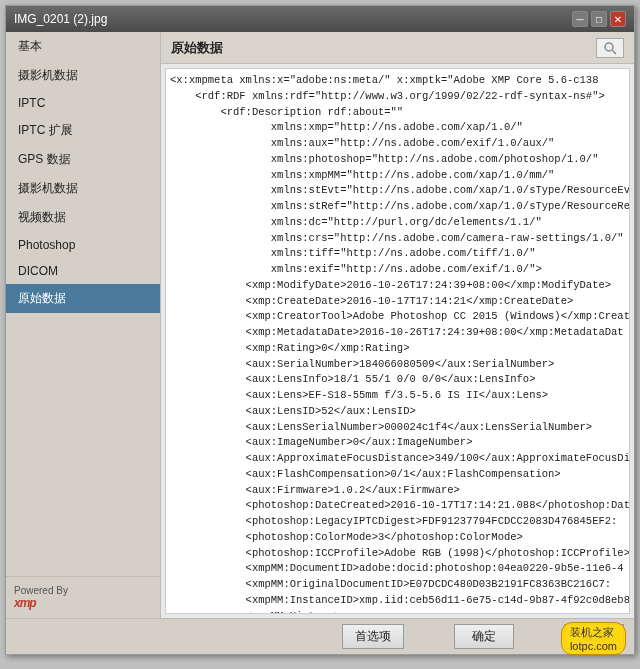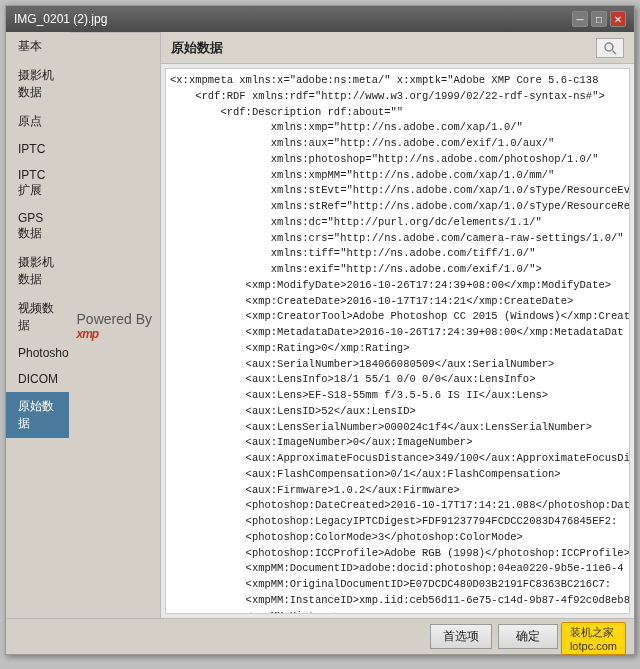--- a/index.html
+++ b/index.html
@@ -57,21 +57,21 @@
     .main-content {
       display: flex;
       flex: 1;
       overflow: hidden;
     }
     .sidebar {
       width: 155px;
       background: #d4d0c8;
       border-right: 1px solid #bbb;
       display: flex;
-      flex-direction: row;
+      flex-direction: column;
       flex-shrink: 0;
     }
     .sidebar-items {
       flex: 1;
       overflow-y: auto;
     }
     .sidebar-item {
       padding: 6px 12px;
       cursor: pointer;
       color: #222;
@@ -157,20 +157,21 @@
     }
     .btn {
       padding: 3px 12px;
       background: linear-gradient(to bottom, #f0f0f0, #d8d8d8);
       border: 1px solid #999;
       font-size: 12px;
       cursor: pointer;
       color: #222;
       min-width: 60px;
       text-align: center;
+      margin-left: 44px;
     }
     .powered-by {
       font-size: 10px;
       color: #666;
       display: flex;
       flex-direction: column;
       align-items: flex-start;
     }
   </style>
 </head>
@@ -191,23 +192,20 @@
 
     <div class="sidebar">
       <div class="sidebar-items">
         <div class="sidebar-item">
           <span>基本</span>
         </div>
         <div class="sidebar-item">
           <span>摄影机数据</span>
         </div>
         <div class="sidebar-item">
-          <span>原点</span>
-        </div>
-        <div class="sidebar-item">
           <span>IPTC</span>
         </div>
         <div class="sidebar-item">
           <span>IPTC 扩展</span>
         </div>
         <div class="sidebar-item">
           <span>GPS 数据</span>
         </div>
         <div class="sidebar-item">
           <span>摄影机数据</span>
@@ -220,21 +218,21 @@
         </div>
         <div class="sidebar-item">
           <span>DICOM</span>
         </div>
         <div class="sidebar-item active">
           <span>原始数据</span>
         </div>
       </div>
       <div class="sidebar-footer">
         <div class="powered-by">
-          <span style="font-size:14px; color:#555;">Powered By</span>
+          <span style="font-size:10px; color:#555;">Powered By</span>
           <span style="color:#c0392b; font-weight:bold; font-size:12px; font-style:italic; letter-spacing:-1px;">xmp</span>
         </div>
       </div>
     </div>
 
     <div class="right-panel">
       <div class="panel-header">
         <span class="panel-title">原始数据</span>
         <div class="search-icon-wrap">
           <svg width="14" height="14" viewBox="0 0 14 14">
@@ -283,16 +281,16 @@
     </div>
   </div>
 
   <div class="bottom-bar">
     <button class="btn">首选项</button>
     <button class="btn">确定</button>
     <button class="btn">取消</button>
   </div>
 </div>
 
-<div style="position:fixed; bottom:14px; right:14px; background:rgba(255,215,0,0.92); border:1px solid #cc8800; padding:2px 8px; font-size:11px; color:#333; border-radius:2px; z-index:999;">
+<div style="position:fixed; bottom:14px; right:14px; background:rgba(255,215,0,0.92); border:1px solid #cc8800; padding:2px 8px; font-size:11px; color:#333; border-radius:11px; z-index:999;">
   <div>装机之家</div>
   <div>lotpc.com</div>
 </div>
 
 </body></html>

